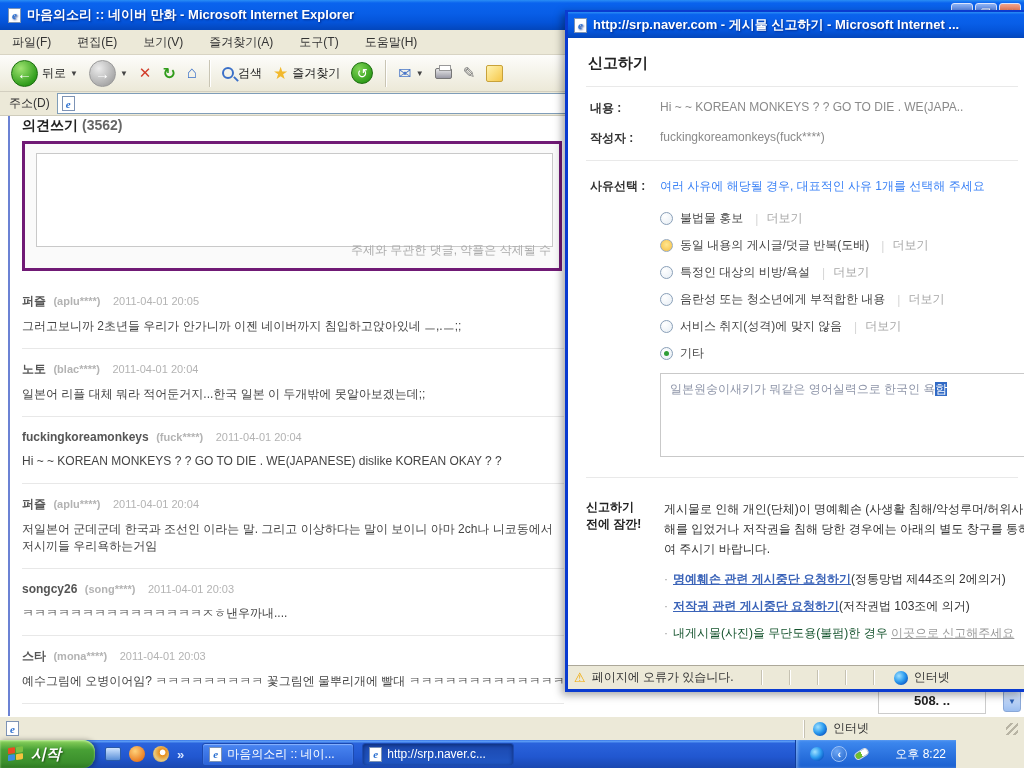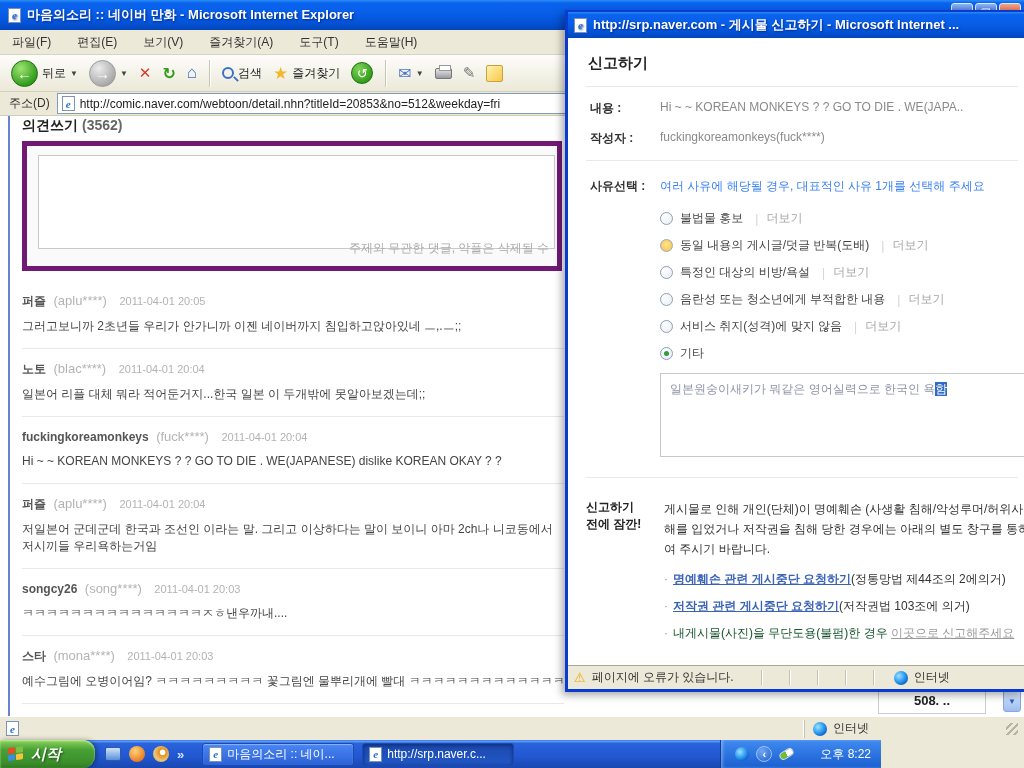--- a/index.html
+++ b/index.html
@@ -44,27 +44,27 @@
   .yellow-note { width:17px; height:17px; background:linear-gradient(135deg,#fff3b0,#f6c84a); border:1px solid #c8a23a; border-radius:2px; }
   .addressbar { height:24px; display:flex; align-items:center; gap:7px; padding:0 4px 0 9px; font-size:12px; color:#333;
                 background:#ece9d8; border-bottom:1px solid #cfccbc; }
   .addr-input { flex:1; height:21px; background:#fff; border:1px solid #7f9db9; display:flex; align-items:center; gap:5px;
                 padding:0 4px; font-size:12px; color:#222; overflow:hidden; white-space:nowrap; }
 
   .bg-content { position:absolute; left:0; top:116px; width:1024px; height:600px; background:#fff; overflow:hidden; }
   .page-leftline { position:absolute; left:8px; top:0; bottom:0; width:2px; background:#6b82d4; }
   .cmt-head { position:absolute; left:22px; top:1px; font-size:14px; font-weight:bold; color:#222; }
   .cmt-count { color:#666; margin-left:4px; }
-  .cmt-form { position:absolute; left:22px; top:25px; width:540px; height:130px; border:5px solid #701a75; background:#fafafa; }
+  .cmt-form { position:absolute; left:22px; top:25px; width:540px; height:130px; border:3px solid #701a75; background:#fafafa; }
   .cmt-input { position:absolute; left:11px; top:9px; width:517px; height:94px; background:#fff; border:1px solid #c9c9c9; }
   .cmt-note { position:absolute; right:8px; bottom:9px; font-size:12px; color:#aaa; white-space:nowrap; }
   .cmt-list { position:absolute; left:22px; top:165px; width:542px; }
   .cmt { border-bottom:1px solid #e8e8e8; padding:10px 0 13px; }
   .cmt-name { font-weight:bold; color:#555; font-size:12px; }
-  .cmt-id { color:#b3b3b3; font-size:13px; margin-left:3px; }
+  .cmt-id { color:#b3b3b3; font-size:11px; margin-left:3px;font-weight:bold; }
   .cmt-date { color:#b3b3b3; font-size:11px; margin-left:8px; }
   .cmt-text { margin-top:8px; font-size:12px; color:#444; line-height:17px; white-space:nowrap; overflow:hidden; }
   .cmt-text.wrap { white-space:normal; }
   .partial-cell { position:absolute; left:878px; top:572px; width:108px; height:26px; border:1px solid #ccc; border-top:none;
                   background:#fff; display:flex; align-items:center; justify-content:center; font-size:13px; font-weight:bold; color:#222; }
   .scroll-btn { position:absolute; left:1003px; top:574px; width:18px; height:22px; border:1px solid #8aa8d8; border-radius:3px;
                 background:linear-gradient(#dce9fd,#9cbef0); color:#2b5fb4; font-size:8px; display:flex; align-items:center; justify-content:center; }
   .bg-status { position:absolute; left:0; top:716px; width:1024px; height:24px; background:#ece9d8; border-top:1px solid #fff;
                display:flex; align-items:center; padding:0 6px; font-size:12px; color:#333; }
   .status-spacer { flex:1; }
@@ -110,21 +110,21 @@
   .blink { color:#3a63b8; font-weight:bold; text-decoration:underline; }
   .link3p { font-weight:normal; color:#14532d; }
   .glink { color:#9a9a9a; text-decoration:underline; }
   .fg-status { position:absolute; left:0; bottom:0; width:456px; height:24px; background:#ece9d8; border-top:1px solid #aca899;
                display:flex; align-items:center; gap:6px; padding:0 6px; font-size:12px; color:#333; }
   .warn { color:#f0a800; font-size:13px; }
   .tick { width:1px; height:15px; background:#c6c2b2; box-shadow:1px 0 0 #fff; margin-left:21px; flex:0 0 auto; }
   .fg-zone { display:flex; align-items:center; gap:6px; margin-left:14px; }
 
   
-  .taskbar { position:absolute; left:0; top:740px; width:881px; height:28px; z-index:30; display:flex; align-items:center;
+  .taskbar { position:absolute; left:0; top:740px; width:956px; height:28px; z-index:30; display:flex; align-items:center;
              background:linear-gradient(#3a78e8 0%,#5a9bf5 5%,#2a63dc 12%,#2157d0 60%,#1a47b0 100%); }
   .start-btn { width:95px; height:28px; border-radius:0 12px 12px 0; display:flex; align-items:center; gap:6px; padding-left:8px;
                color:#fff; font-weight:bold; font-style:italic; font-size:15px; text-shadow:1px 1px 2px #1c4f12; flex:0 0 auto;
                background:linear-gradient(#8ed55f 0%,#48a035 35%,#3b8f2c 80%,#2e7a22 100%);
                box-shadow:inset 0 1px 2px #c2eda2, 2px 0 5px rgba(0,0,0,.35); }
   .flag { width:17px; height:15px; display:grid; grid-template-columns:7px 7px; grid-template-rows:6px 6px; gap:1px; transform:skewY(-8deg); }
   .flag i { border-radius:1px; }
   .flag .f1{background:#e84c22;} .flag .f2{background:#7bc143;} .flag .f3{background:#3b8de0;} .flag .f4{background:#f6c33e;}
   .qlaunch { display:flex; align-items:center; gap:8px; padding:0 10px; flex:0 0 auto; }
   .ql1 { width:16px; height:14px; background:linear-gradient(#cfe4ff,#5a8fd8); border:1px solid #2a5aa8; border-radius:2px; }
@@ -213,21 +213,20 @@
       </span>
     <span class="tb-btn">
         <span class="yellow-note"></span>
       </span>
   </div>
 
   <div class="addressbar">
     <span>주소(D)</span>
     <span class="addr-input">
       <span class="ie-page-icon">e</span>
-      <span>http://comic.naver.com/webtoon/detail.nhn?titleId=20853&amp;no=512&amp;weekday=fri</span>
     </span>
   </div>
 
   <div class="bg-content">
     <div class="page-leftline"></div>
 
     <div class="cmt-head">
       <span>의견쓰기</span><span class="cmt-count">(3562)</span>
     </div>
 

